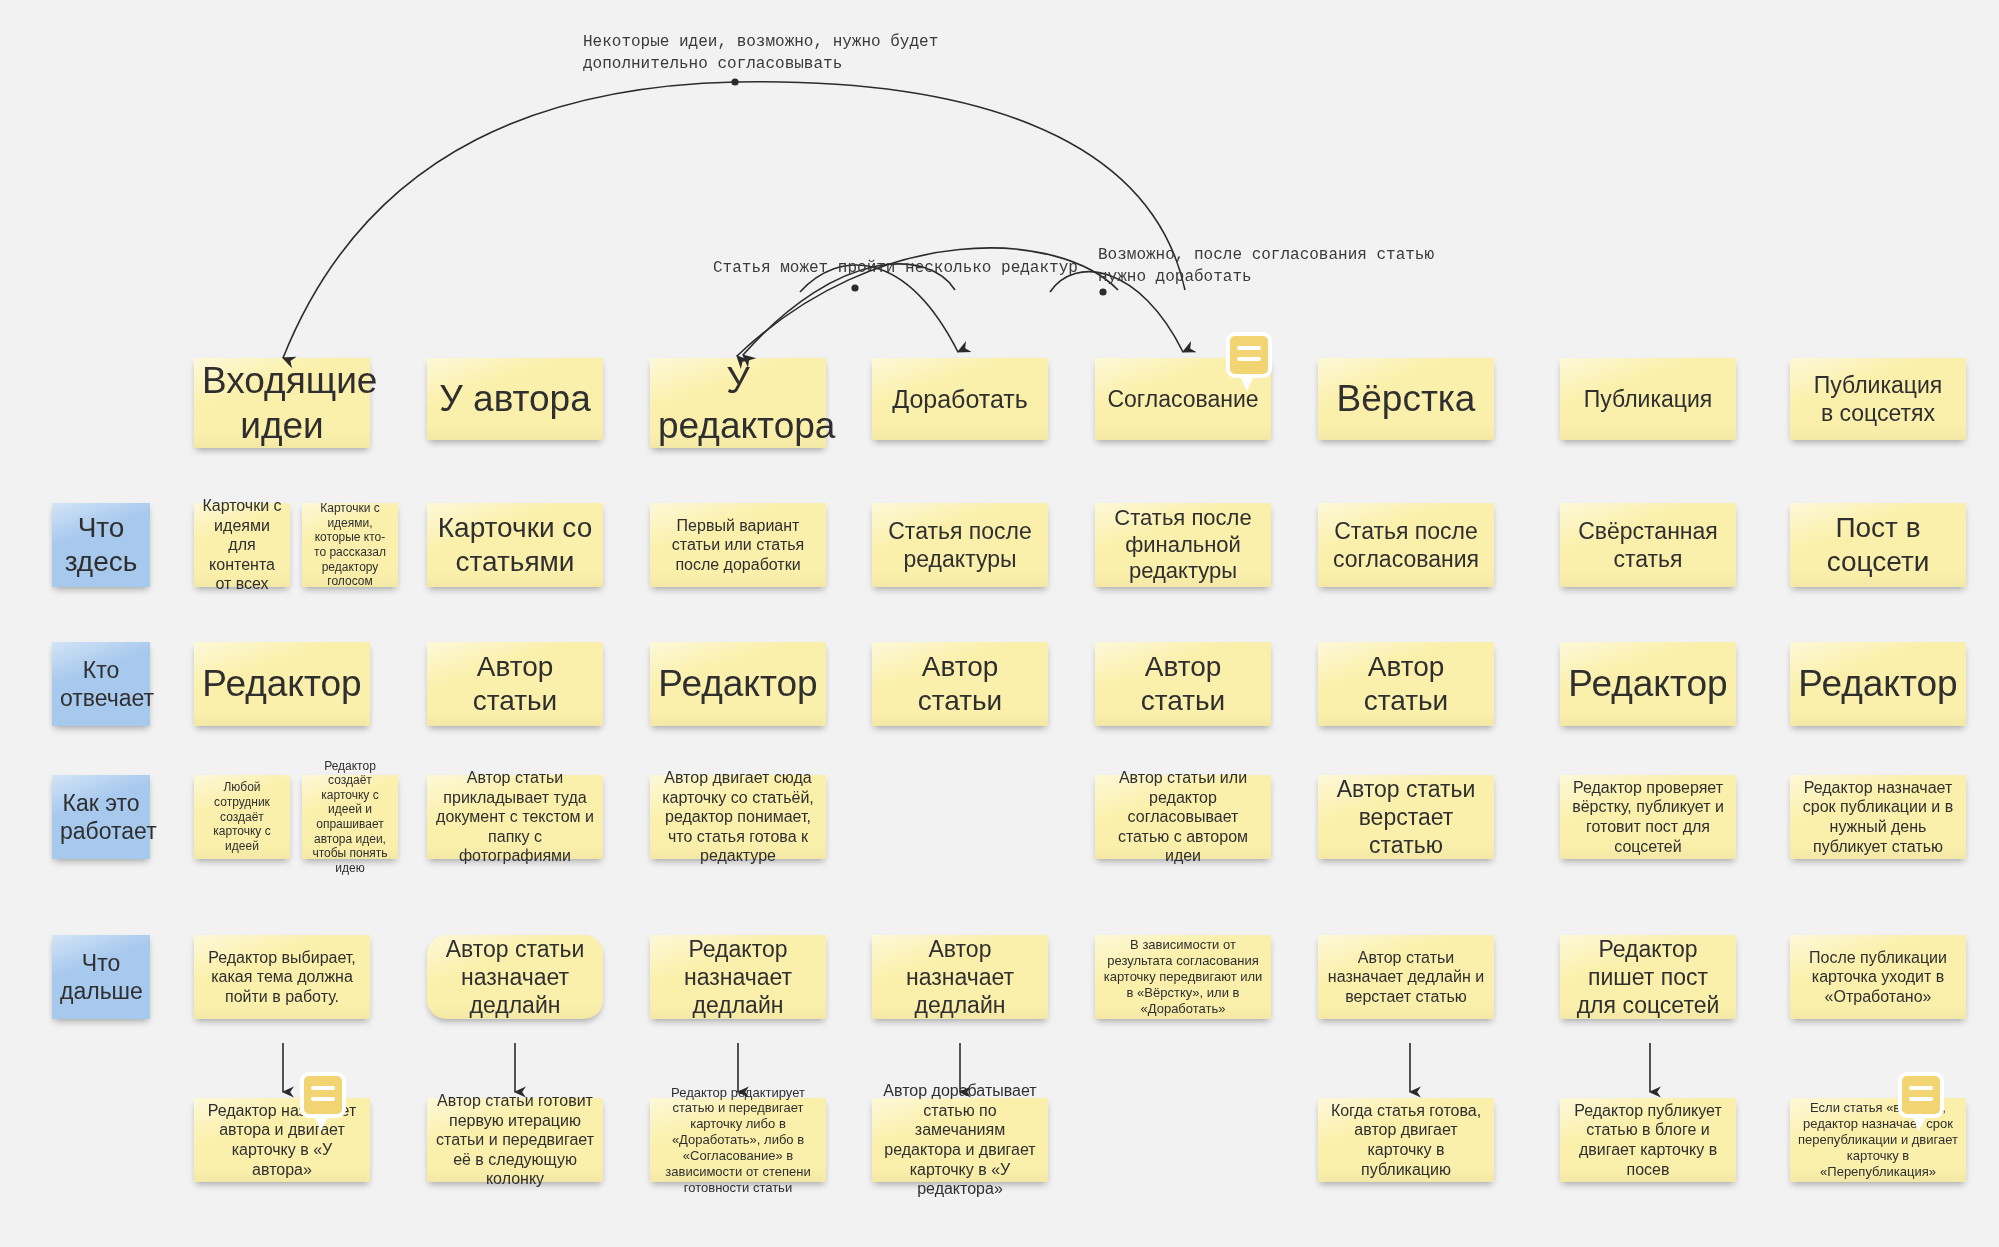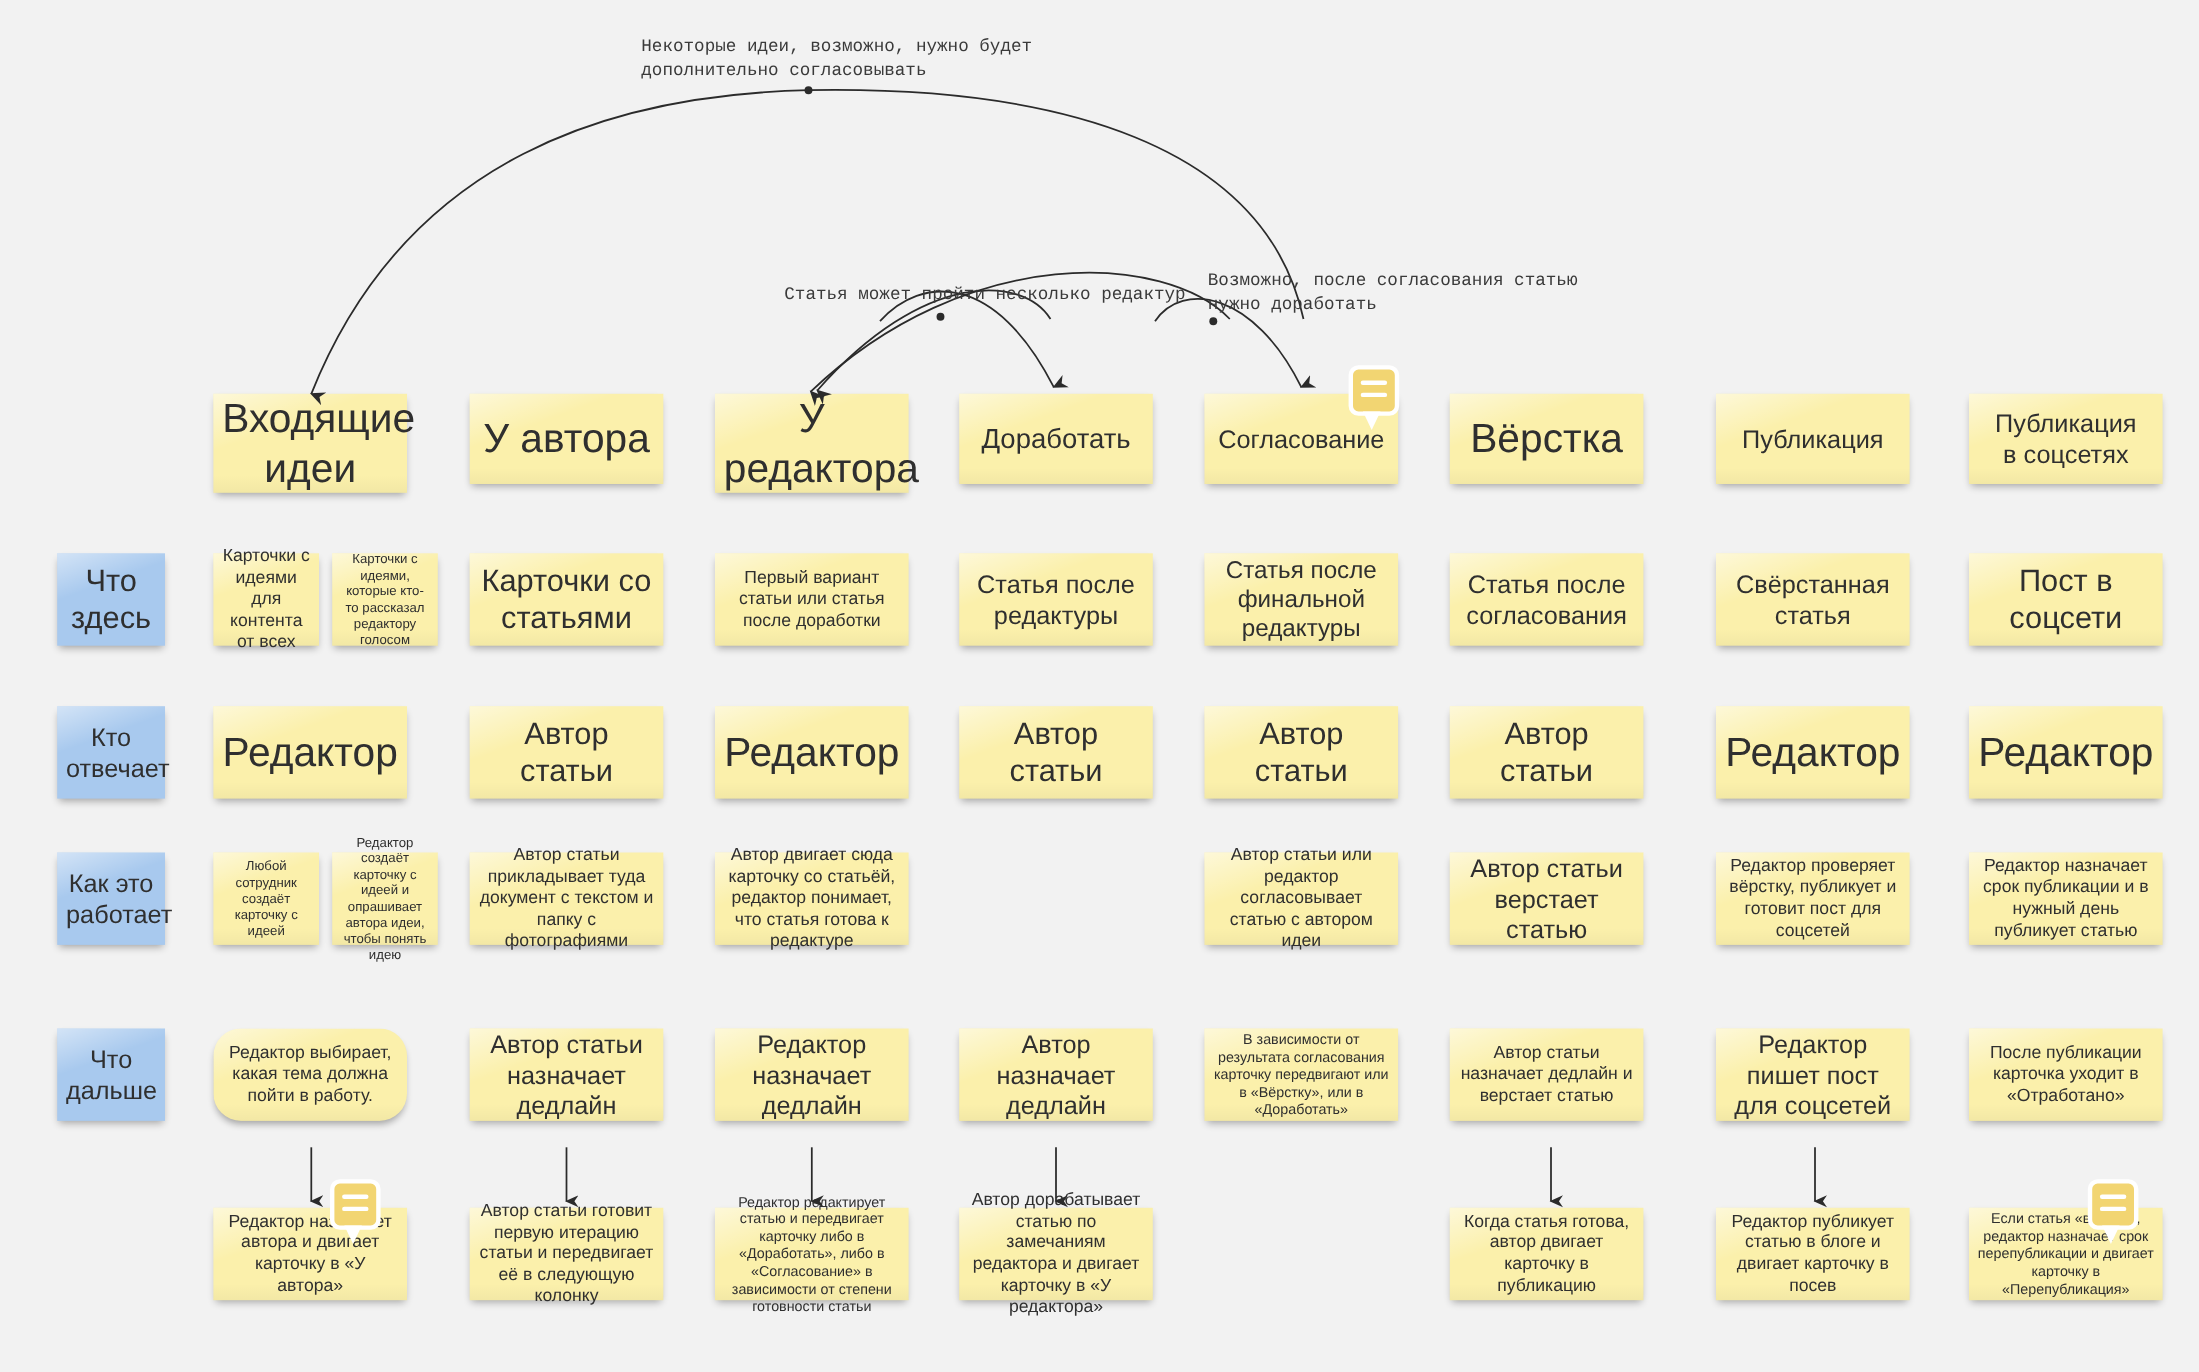--- a/index.html
+++ b/index.html
@@ -252,24 +252,24 @@
     </div>
   <div class="note t-small" style="left:1790px;top:775px;width:176px;height:84px;">
       <span>Редактор назначает срок публикации и в нужный день публикует статью</span>
     </div>
 
   <div class="note blue t-mid" style="left:52px;top:935px;width:98px;height:84px;">
       <span style="white-space: pre-line;">Что
 дальше</span>
     </div>
 
-  <div class="note t-small" style="left:194px;top:935px;width:176px;height:84px;border-radius:25px;">
+  <div class="note t-small" style="left:194px;top:935px;width:176px;height:84px;">
       <span>Редактор выбирает, какая тема должна пойти в работу.</span>
     </div>
-  <div class="note t-mid" style="left:427px;top:935px;width:176px;height:84px;">
+  <div class="note t-mid" style="left:427px;top:935px;width:176px;height:84px;border-radius:19px;">
       <span>Автор статьи назначает дедлайн</span>
     </div>
   <div class="note t-mid" style="left:650px;top:935px;width:176px;height:84px;">
       <span>Редактор назначает дедлайн</span>
     </div>
   <div class="note t-mid" style="left:872px;top:935px;width:176px;height:84px;">
       <span>Автор назначает дедлайн</span>
     </div>
   <div class="note t-tiny" style="left:1095px;top:935px;width:176px;height:84px;">
       <span>В зависимости от результата согласования карточку передвигают или в «Вёрстку», или в «Доработать»</span>

